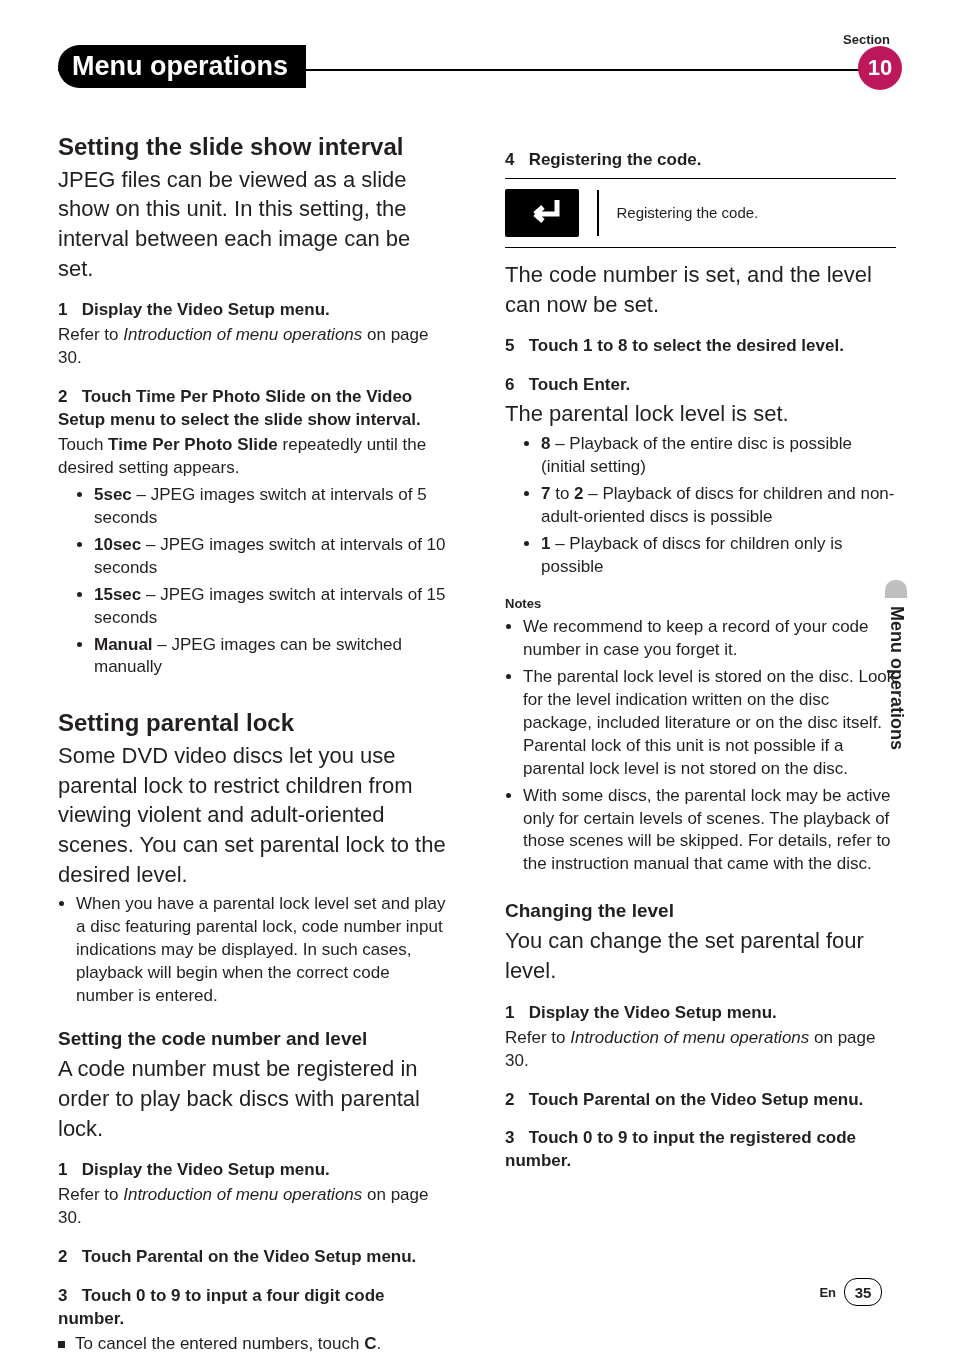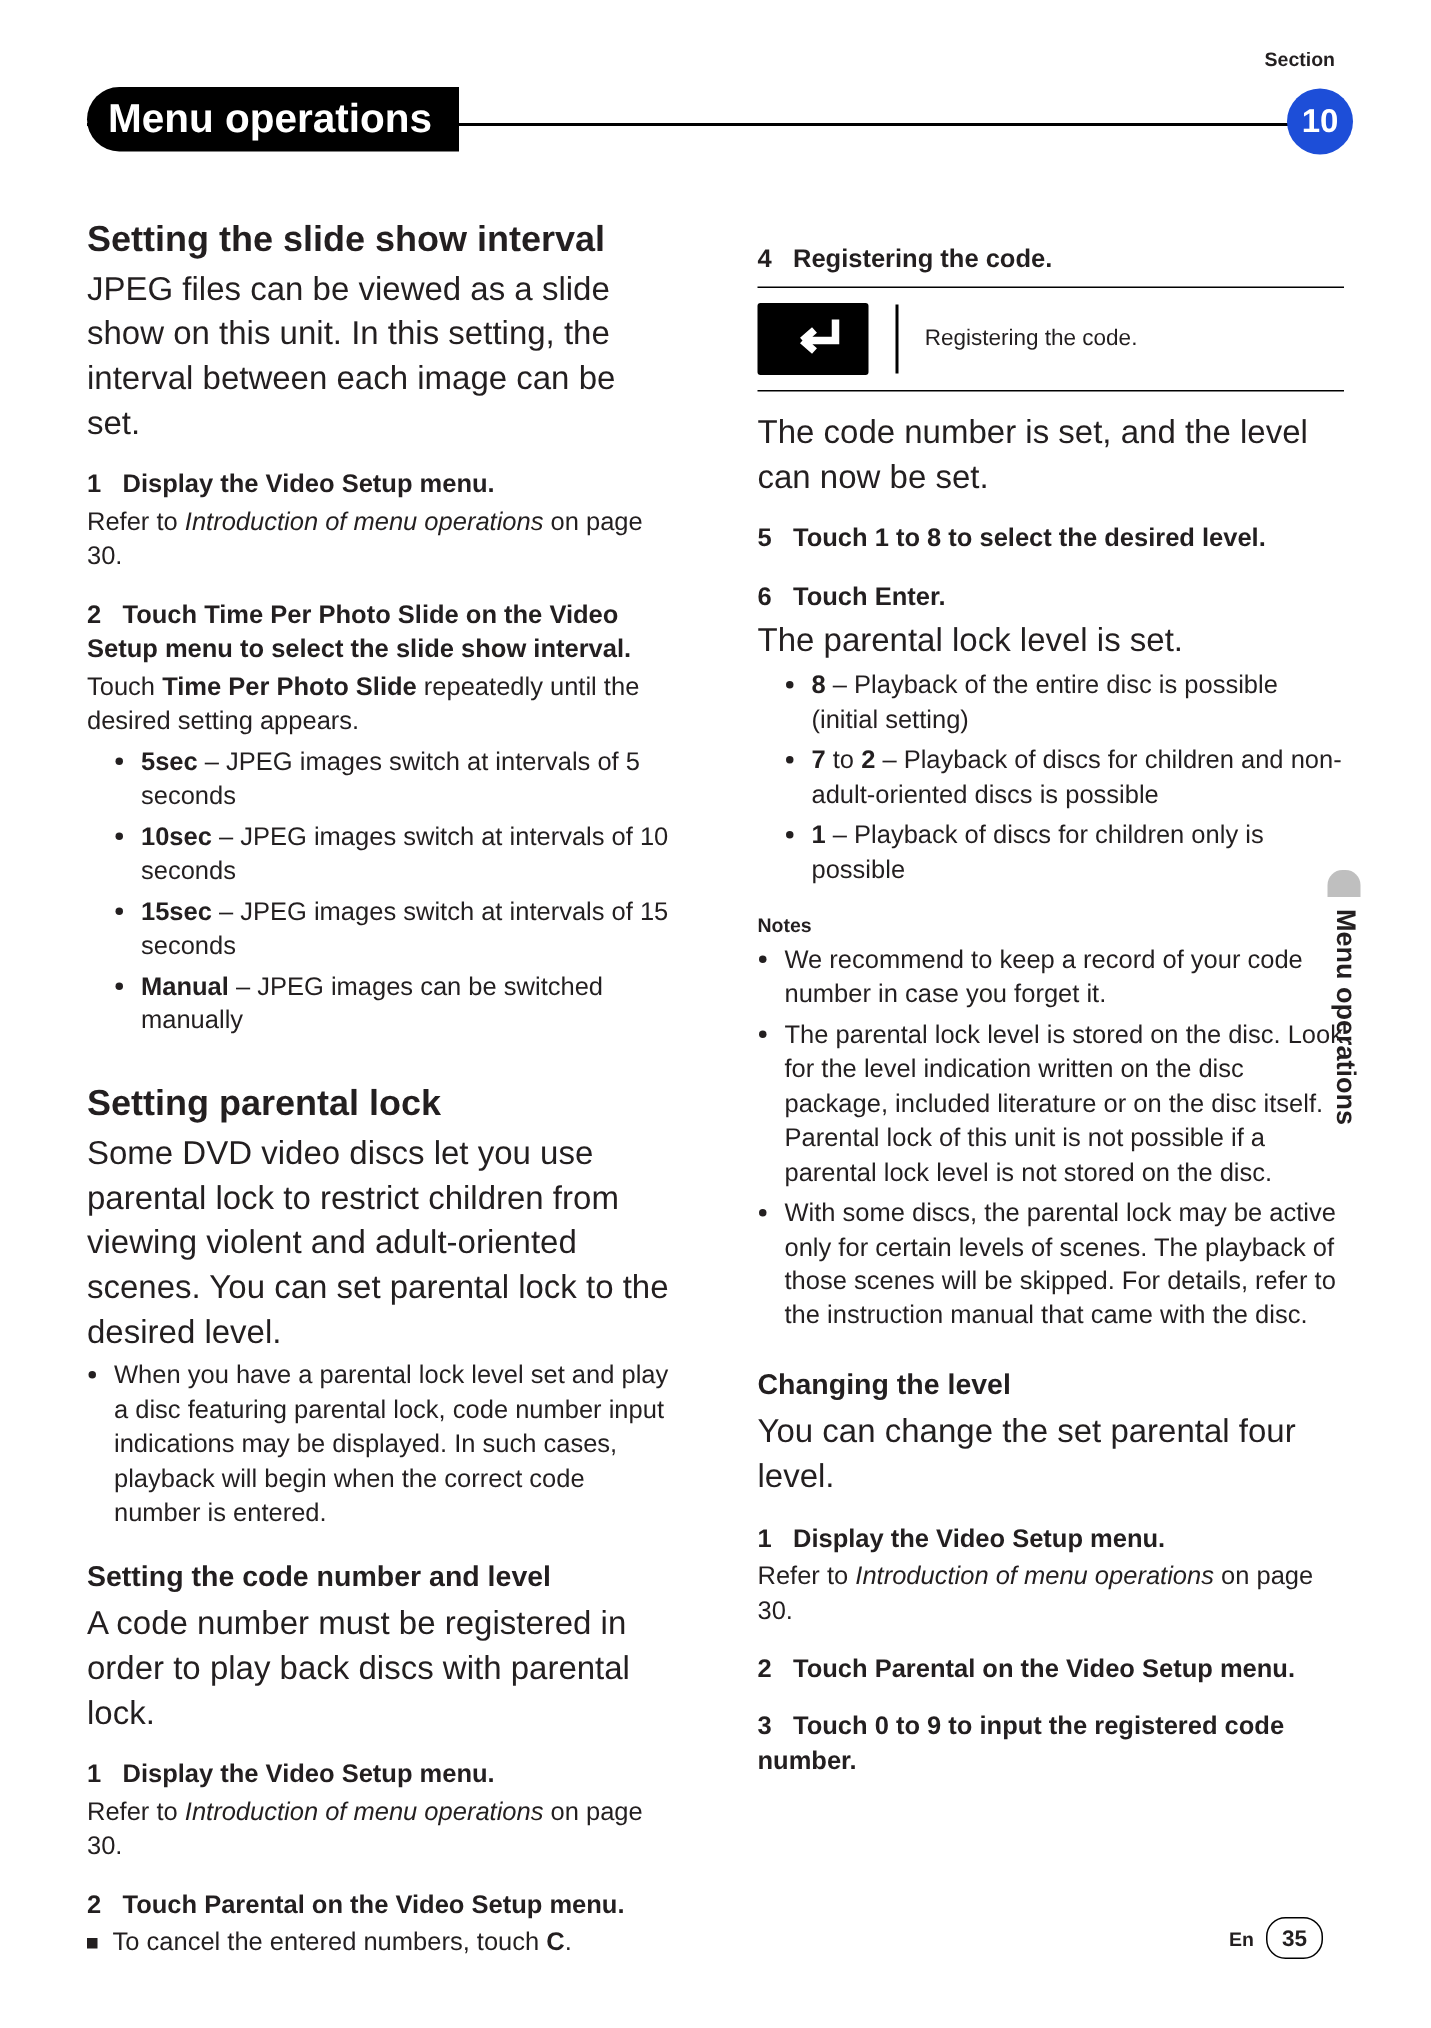--- a/index.html
+++ b/index.html
@@ -3,41 +3,41 @@
 <meta charset="utf-8">
 <style>
   html,body{margin:0;padding:0}
   body{
     width:954px;height:1352px;
     font-family:Arial,Helvetica,sans-serif;
     color:#231f20;
     position:relative;
     background:#fff;
   }
-  .page{padding:42px 58px 0 58px;box-sizing:border-box;position:relative;height:100%}
+  .page{padding:29px 58px 0 58px;box-sizing:border-box;position:relative;height:100%}
   .section-label{position:absolute;top:32px;right:64px;font-size:13px;font-weight:bold}
   
   .banner{position:relative;height:46px;margin-top:16px;margin-bottom:42px}
   .banner-title{
     display:inline-block;
     background:#000;color:#fff;
     font-size:27px;font-weight:900;
     padding:6px 18px 6px 14px;
     border-radius:22px 0 0 22px;
     position:relative;z-index:2;
   }
   .banner-line{
     position:absolute;left:0;right:0;top:50%;
     height:2px;background:#000;z-index:1;
     transform:translateY(1px);
   }
   .banner-end{
     position:absolute;right:-6px;top:50%;
     width:44px;height:44px;border-radius:50%;
-    background:#1d4ed8;color:#fff;
+    background:#be185d;color:#fff;
     display:flex;align-items:center;justify-content:center;
     font-size:22px;font-weight:900;
     transform:translateY(-50%);
     z-index:2;
   }
   
   .cols{display:flex;gap:56px}
   .col{flex:1 1 0;min-width:0}
   h2{font-size:24px;font-weight:900;margin:0 0 4px 0;line-height:1.15}
   h3{font-size:19px;font-weight:700;margin:20px 0 4px 0}
@@ -122,20 +122,21 @@
       </ul>
 
       <h3>Setting the code number and level</h3>
       <p>A code number must be registered in order to play back discs with parental lock.</p>
 
       <p class="step"><b>1</b>&nbsp;&nbsp;&nbsp;<b>Display the Video Setup menu.</b></p>
       <p class="ref"><span>Refer to </span><span class="ital">Introduction of menu operations</span><span> on page 30.</span></p>
 
       <p class="step"><b>2</b>&nbsp;&nbsp;&nbsp;<b>Touch Parental on the Video Setup menu.</b></p>
 
+      <p class="step"><b>3</b>&nbsp;&nbsp;&nbsp;<b>Touch 0 to 9 to input a four digit code number.</b></p>
       <p class="ref"><span class="sq"></span><span>To cancel the entered numbers, touch </span><b>C</b><span>.</span></p>
     </div>
 
     <div class="col">
       <p class="step" style="margin-top:16px"><b>4</b>&nbsp;&nbsp;&nbsp;<b>Registering the code.</b></p>
 
       <div class="fig">
         <div class="enter-btn">
           <svg viewBox="0 0 42 34">
               <path d="M36 4 v14 h-22 M14 18 l8 -7 M14 18 l8 7" stroke="#fff" stroke-width="5" fill="none" stroke-linejoin="miter"></path>

